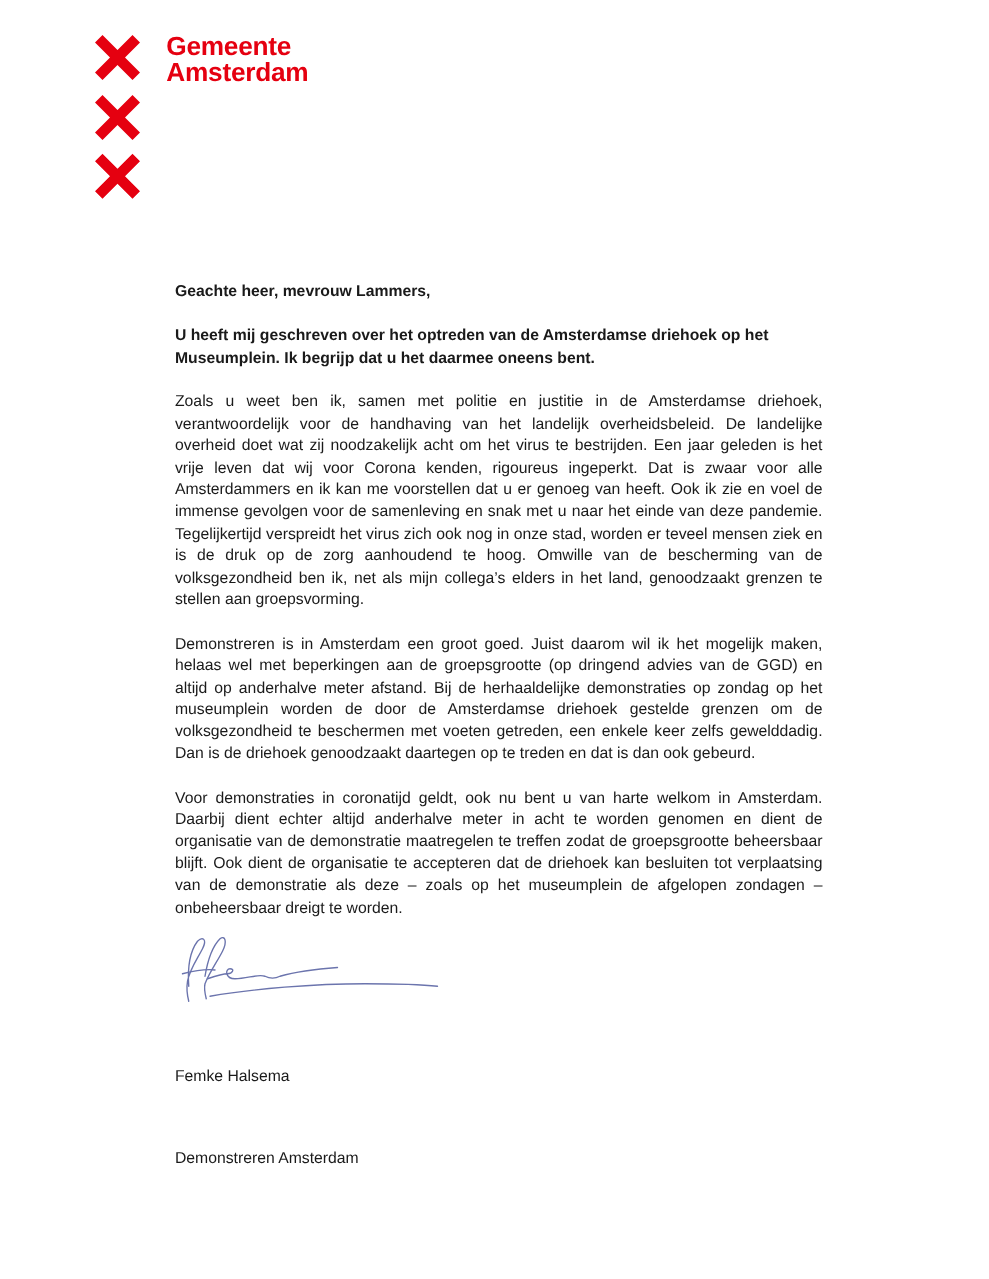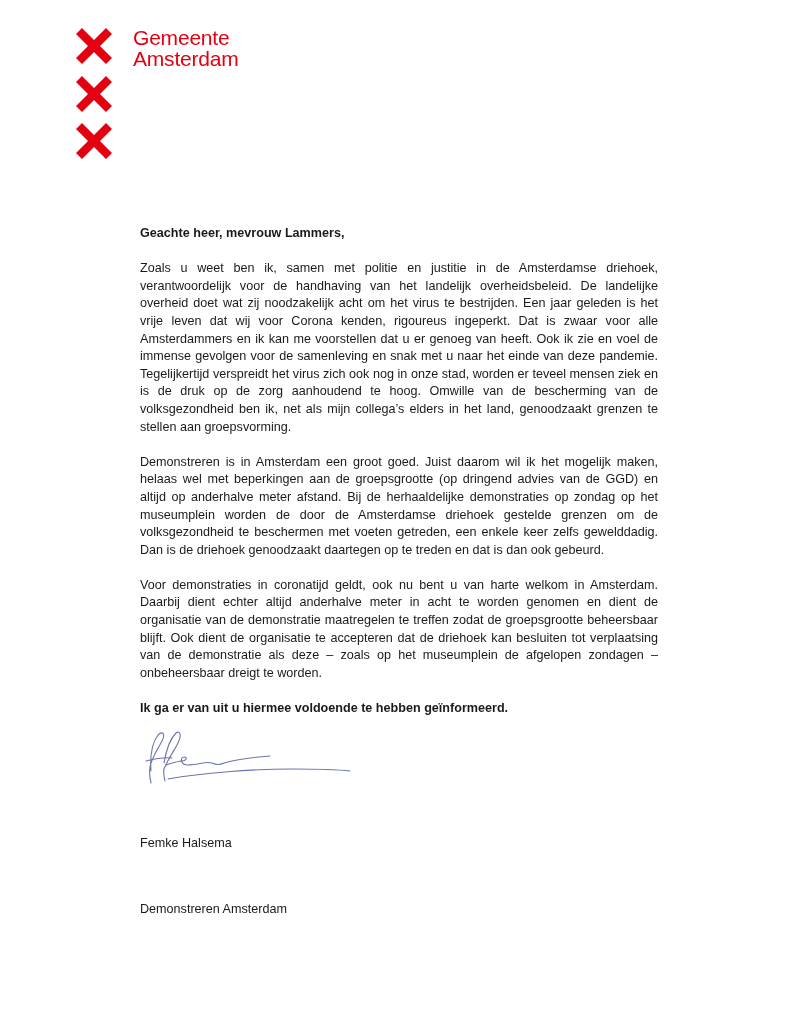--- a/index.html
+++ b/index.html
@@ -2,21 +2,21 @@
 <html><head>
   <meta charset="utf-8">
   <style>
     html, body { margin: 0; padding: 0; background: #ffffff; }
     body { width: 791px; height: 1023px; position: relative; overflow: hidden;
            font-family: "Liberation Sans", "DejaVu Sans", sans-serif; color: #1a1a1a; }
     .logo { position: absolute; left: 72px; top: 24px; }
     .crosses { position: absolute; left: 0; top: 0; width: 46px; }
     .cross { position: absolute; left: 0; width: 44px; height: 44px; }
     .logo-text { position: absolute; left: 61px; top: 3px; color: #e50010;
-                 font-size: 21px; font-weight: normal; line-height: 21px; letter-spacing: -0.2px;
+                 font-size: 21px; font-weight: bold; line-height: 21px; letter-spacing: -0.2px;
                  white-space: nowrap; }
     .letter { position: absolute; left: 140px; top: 225px; width: 518px;
               font-size: 12.6px; line-height: 17.6px; }
     .letter p { margin: 0 0 17.6px 0; text-align: justify; }
     .letter p.left { text-align: left; font-weight: bold; }
     .signature { display: block; width: 215px; height: 60px; margin: -8px 0 0 2px; }
     .sig-name, .sig-title { display: block; margin-top: 48px; }
   </style>
 </head>
 <body>
@@ -34,24 +34,24 @@
     </svg>
   </div>
   <div class="logo-text">
     <div>Gemeente</div>
     <div>Amsterdam</div>
   </div>
 </div>
 
 <div class="letter">
   <p class="left">Geachte heer, mevrouw Lammers,</p>
+  <p class="left">U heeft mij geschreven over het optreden van de Amsterdamse driehoek op het Museumplein. Ik begrijp dat u het daarmee oneens bent.</p>
   <p>Zoals u weet ben ik, samen met politie en justitie in de Amsterdamse driehoek, verantwoordelijk voor de handhaving van het landelijk overheidsbeleid. De landelijke overheid doet wat zij noodzakelijk acht om het virus te bestrijden. Een jaar geleden is het vrije leven dat wij voor Corona kenden, rigoureus ingeperkt. Dat is zwaar voor alle Amsterdammers en ik kan me voorstellen dat u er genoeg van heeft. Ook ik zie en voel de immense gevolgen voor de samenleving en snak met u naar het einde van deze pandemie. Tegelijkertijd verspreidt het virus zich ook nog in onze stad, worden er teveel mensen ziek en is de druk op de zorg aanhoudend te hoog. Omwille van de bescherming van de volksgezondheid ben ik, net als mijn collega’s elders in het land, genoodzaakt grenzen te stellen aan groepsvorming.</p>
   <p>Demonstreren is in Amsterdam een groot goed. Juist daarom wil ik het mogelijk maken, helaas wel met beperkingen aan de groepsgrootte (op dringend advies van de GGD) en altijd op anderhalve meter afstand. Bij de herhaaldelijke demonstraties op zondag op het museumplein worden de door de Amsterdamse driehoek gestelde grenzen om de volksgezondheid te beschermen met voeten getreden, een enkele keer zelfs gewelddadig. Dan is de driehoek genoodzaakt daartegen op te treden en dat is dan ook gebeurd.</p>
   <p>Voor demonstraties in coronatijd geldt, ook nu bent u van harte welkom in Amsterdam. Daarbij dient echter altijd anderhalve meter in acht te worden genomen en dient de organisatie van de demonstratie maatregelen te treffen zodat de groepsgrootte beheersbaar blijft. Ook dient de organisatie te accepteren dat de driehoek kan besluiten tot verplaatsing van de demonstratie als deze – zoals op het museumplein de afgelopen zondagen – onbeheersbaar dreigt te worden.</p>
-  <p class="left">Ik ga er van uit u hiermee voldoende te hebben geïnformeerd.</p>
   <svg class="signature" viewBox="0 0 215 60">
     <g fill="none" stroke="#6b74ad" stroke-width="1.1" stroke-linecap="round">
       <path d="M9 44 C 8 30, 10 16, 16 8 C 20 4, 24 6, 20 14 C 16 22, 10 30, 8 40 C 7 46, 8 52, 9 56"></path>
       <path d="M4 34 C 12 32, 22 30, 30 31"></path>
       <path d="M22 36 C 24 24, 28 12, 34 6 C 38 3, 40 8, 36 16 C 32 24, 26 32, 22 42 C 21 46, 22 50, 23 54"></path>
       <path d="M24 38 C 30 36, 36 34, 40 34 C 44 34, 46 30, 42 30 C 38 30, 38 38, 46 38 C 56 38, 64 34, 70 36 C 74 38, 78 38, 82 36 C 96 32, 114 30, 128 29"></path>
       <path d="M26 52 C 60 46, 110 42, 150 42 C 170 42, 190 42, 208 44"></path>
     </g>
   </svg>
   <span class="sig-name">Femke Halsema</span>

